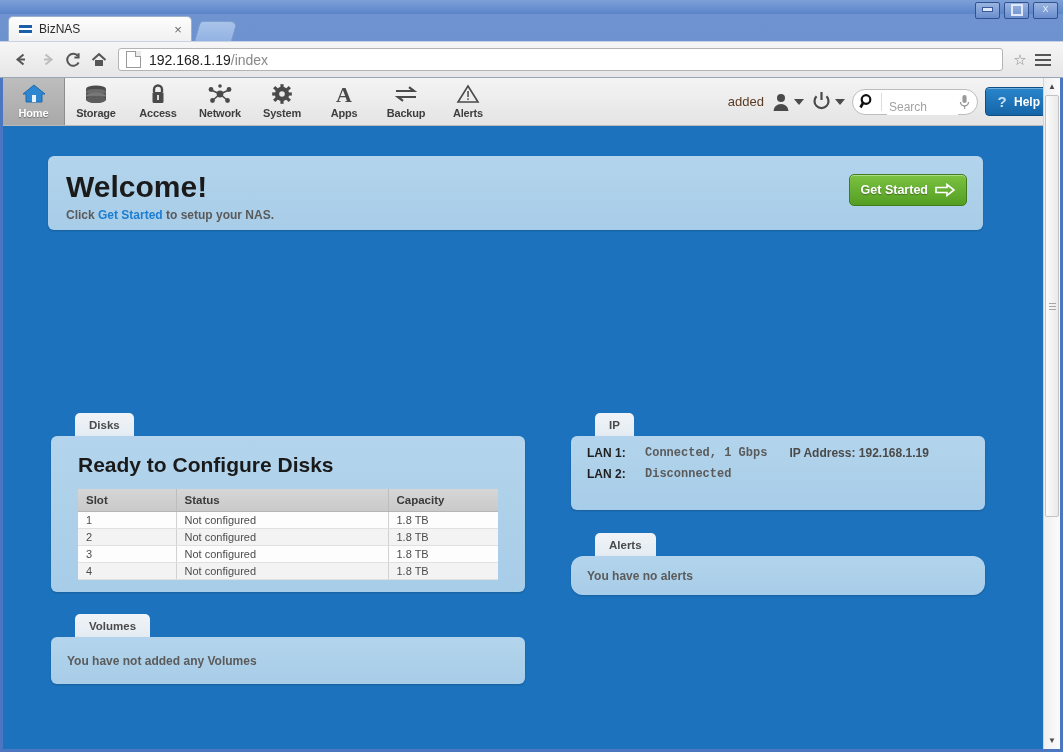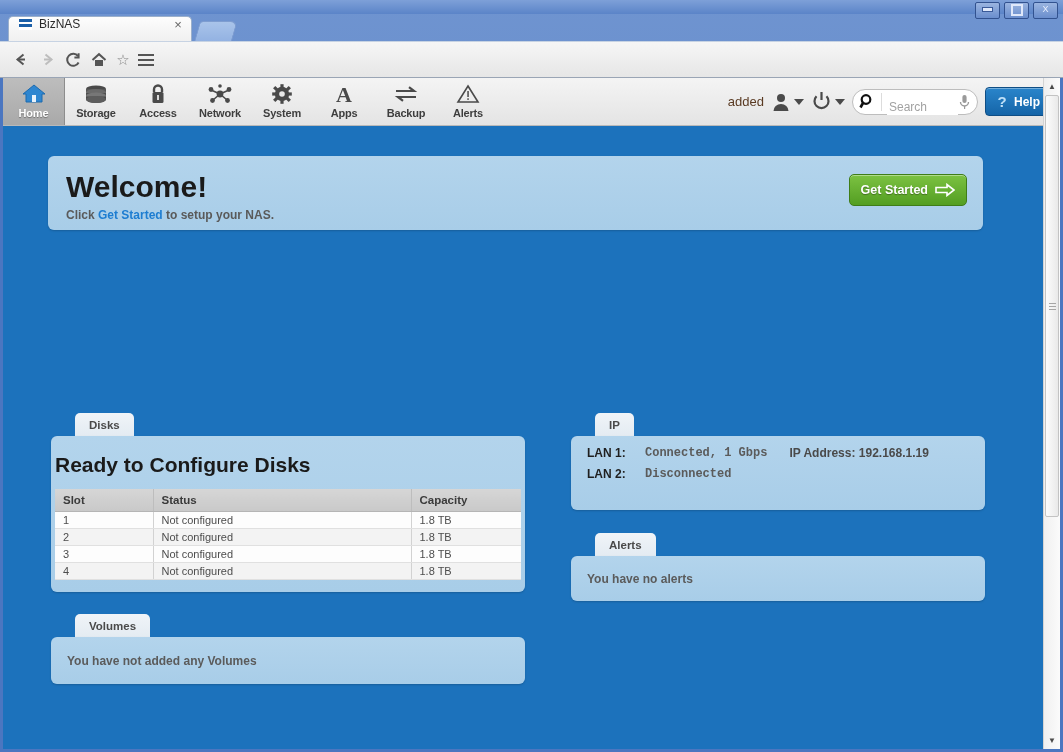--- a/index.html
+++ b/index.html
@@ -43,21 +43,21 @@
     position: relative;
     padding-left: 8px;
     display: flex; align-items: flex-end;
   }
   .tab {
     width: 184px; height: 25px;
     background: linear-gradient(#fdfdfd, #f0f0f0);
     border: 1px solid #9bb0cc;
     border-bottom: none;
     border-radius: 5px 5px 0 0;
-    display: flex; 
+    display: flex; align-items: center;
     padding: 0 6px 0 10px;
     box-sizing: border-box;
     position: relative;
   }
   .favicon {
     width: 13px; height: 13px; flex: none; margin-right: 7px;
     background: #ffffff;
     position: relative; overflow: hidden;
   }
   .favicon i { position:absolute; left:0; width:13px; height:3px; background:#1b5fa8; display:block;}
@@ -226,21 +226,21 @@
     height: 24px; padding: 0 14px;
     background: linear-gradient(#f0f4f8, #e3ebf2);
     border-radius: 5px 5px 0 0;
     display: flex; align-items: center;
     font-size: 11.5px; font-weight: bold; color: #4a4a4a;
     cursor: pointer;
   }
 
   
   .disks-tab { left: 72px; top: 287px; }
-  .disks-panel { position: absolute; left: 48px; top: 310px; width: 474px; height: 156px; padding: 12px 4px 0; box-sizing: border-box;}
+  .disks-panel { position: absolute; left: 48px; top: 310px; width: 474px; height: 156px; padding: 12px 27px 0; box-sizing: border-box;}
   .disks-panel h2 { margin: 5px 0 12px; font-size: 21px; color: #1a1a1a; font-weight: bold;}
   table.disks { width: 100%; border-collapse: collapse; font-size: 11px; }
   table.disks th {
     background: linear-gradient(#d6d6d6, #c9c9c9);
     color: #3b3b3b; text-align: left;
     padding: 5px 8px; font-size: 11.5px;
     border-right: 1px solid #bdbdbd;
     border-bottom: 1px solid #b5b5b5;
   }
   table.disks th:last-child { border-right: none; }
@@ -260,21 +260,21 @@
   .msg { font-size: 12px; font-weight: bold; color: #5b5b5b; }
 
   .ip-tab { left: 592px; top: 287px; }
   .ip-panel { position: absolute; left: 568px; top: 310px; width: 414px; height: 74px; padding: 10px 16px; box-sizing: border-box;}
   .iprow { display: flex; align-items: center; margin-bottom: 7px; font-size: 12px; }
   .iprow .k { width: 58px; font-weight: bold; color: #1f1f1f; }
   .iprow .v { color: #5b5b5b; font-weight: bold; font-family: Liberation Mono, monospace; }
   .iprow .v2 { color: #4a4a4a; font-weight: bold; margin-left: 22px; }
 
   .alerts-tab { left: 592px; top: 407px; }
-  .alerts-panel { position: absolute; left: 568px; top: 430px; width: 414px; height: 45px; display:flex; align-items:center; padding: 0 16px; box-sizing:border-box;}
+  .alerts-panel { position: absolute; left: 568px; top: 430px; width: 414px; height: 39px; display:flex; align-items:center; padding: 0 16px; box-sizing:border-box;border-radius:12px;}
 
   
   .scrollbar {
     position: absolute; right: 0; top: 0; bottom: 0; width: 16px;
     background: linear-gradient(90deg,#f0f0f0,#fbfbfb);
     border-left: 1px solid #d4d4d4;
     display: flex; flex-direction: column; align-items: center;
   }
   .sb-arrow { height: 17px; width:100%; display:flex;align-items:center;justify-content:center; font-size:8px; color:#4a4a4a; cursor:pointer;}
   .sb-track { flex: 1; width: 100%; position: relative; }
@@ -330,20 +330,24 @@
       <svg width="18" height="18" viewBox="0 0 18 18">
           <path d="M14 5.2 A6 6 0 1 0 14.6 11.5" fill="none" stroke="#555" stroke-width="2"></path>
           <path d="M14.6 2.2 L14.6 6.4 L10.4 6.4" fill="none" stroke="#555" stroke-width="2"></path>
         </svg>
     </div>
     <div class="navicon">
       <svg width="18" height="18" viewBox="0 0 18 18">
           <path d="M2.5 9 L9 3.2 L15.5 9" fill="none" stroke="#555" stroke-width="2"></path>
           <rect x="5" y="9" width="8" height="6" fill="#555"></rect>
         </svg>
+    </div>
+    <div class="urlbar">
+      <span class="page-glyph"></span>
+      <span class="url-text"><span>192.168.1.19</span><span class="path">/index</span></span>
     </div>
     <div class="star">☆</div>
     <div class="hamburger">
         <span></span>
         <span></span>
         <span></span>
       </div>
   </div>
 
   <div class="viewport">

